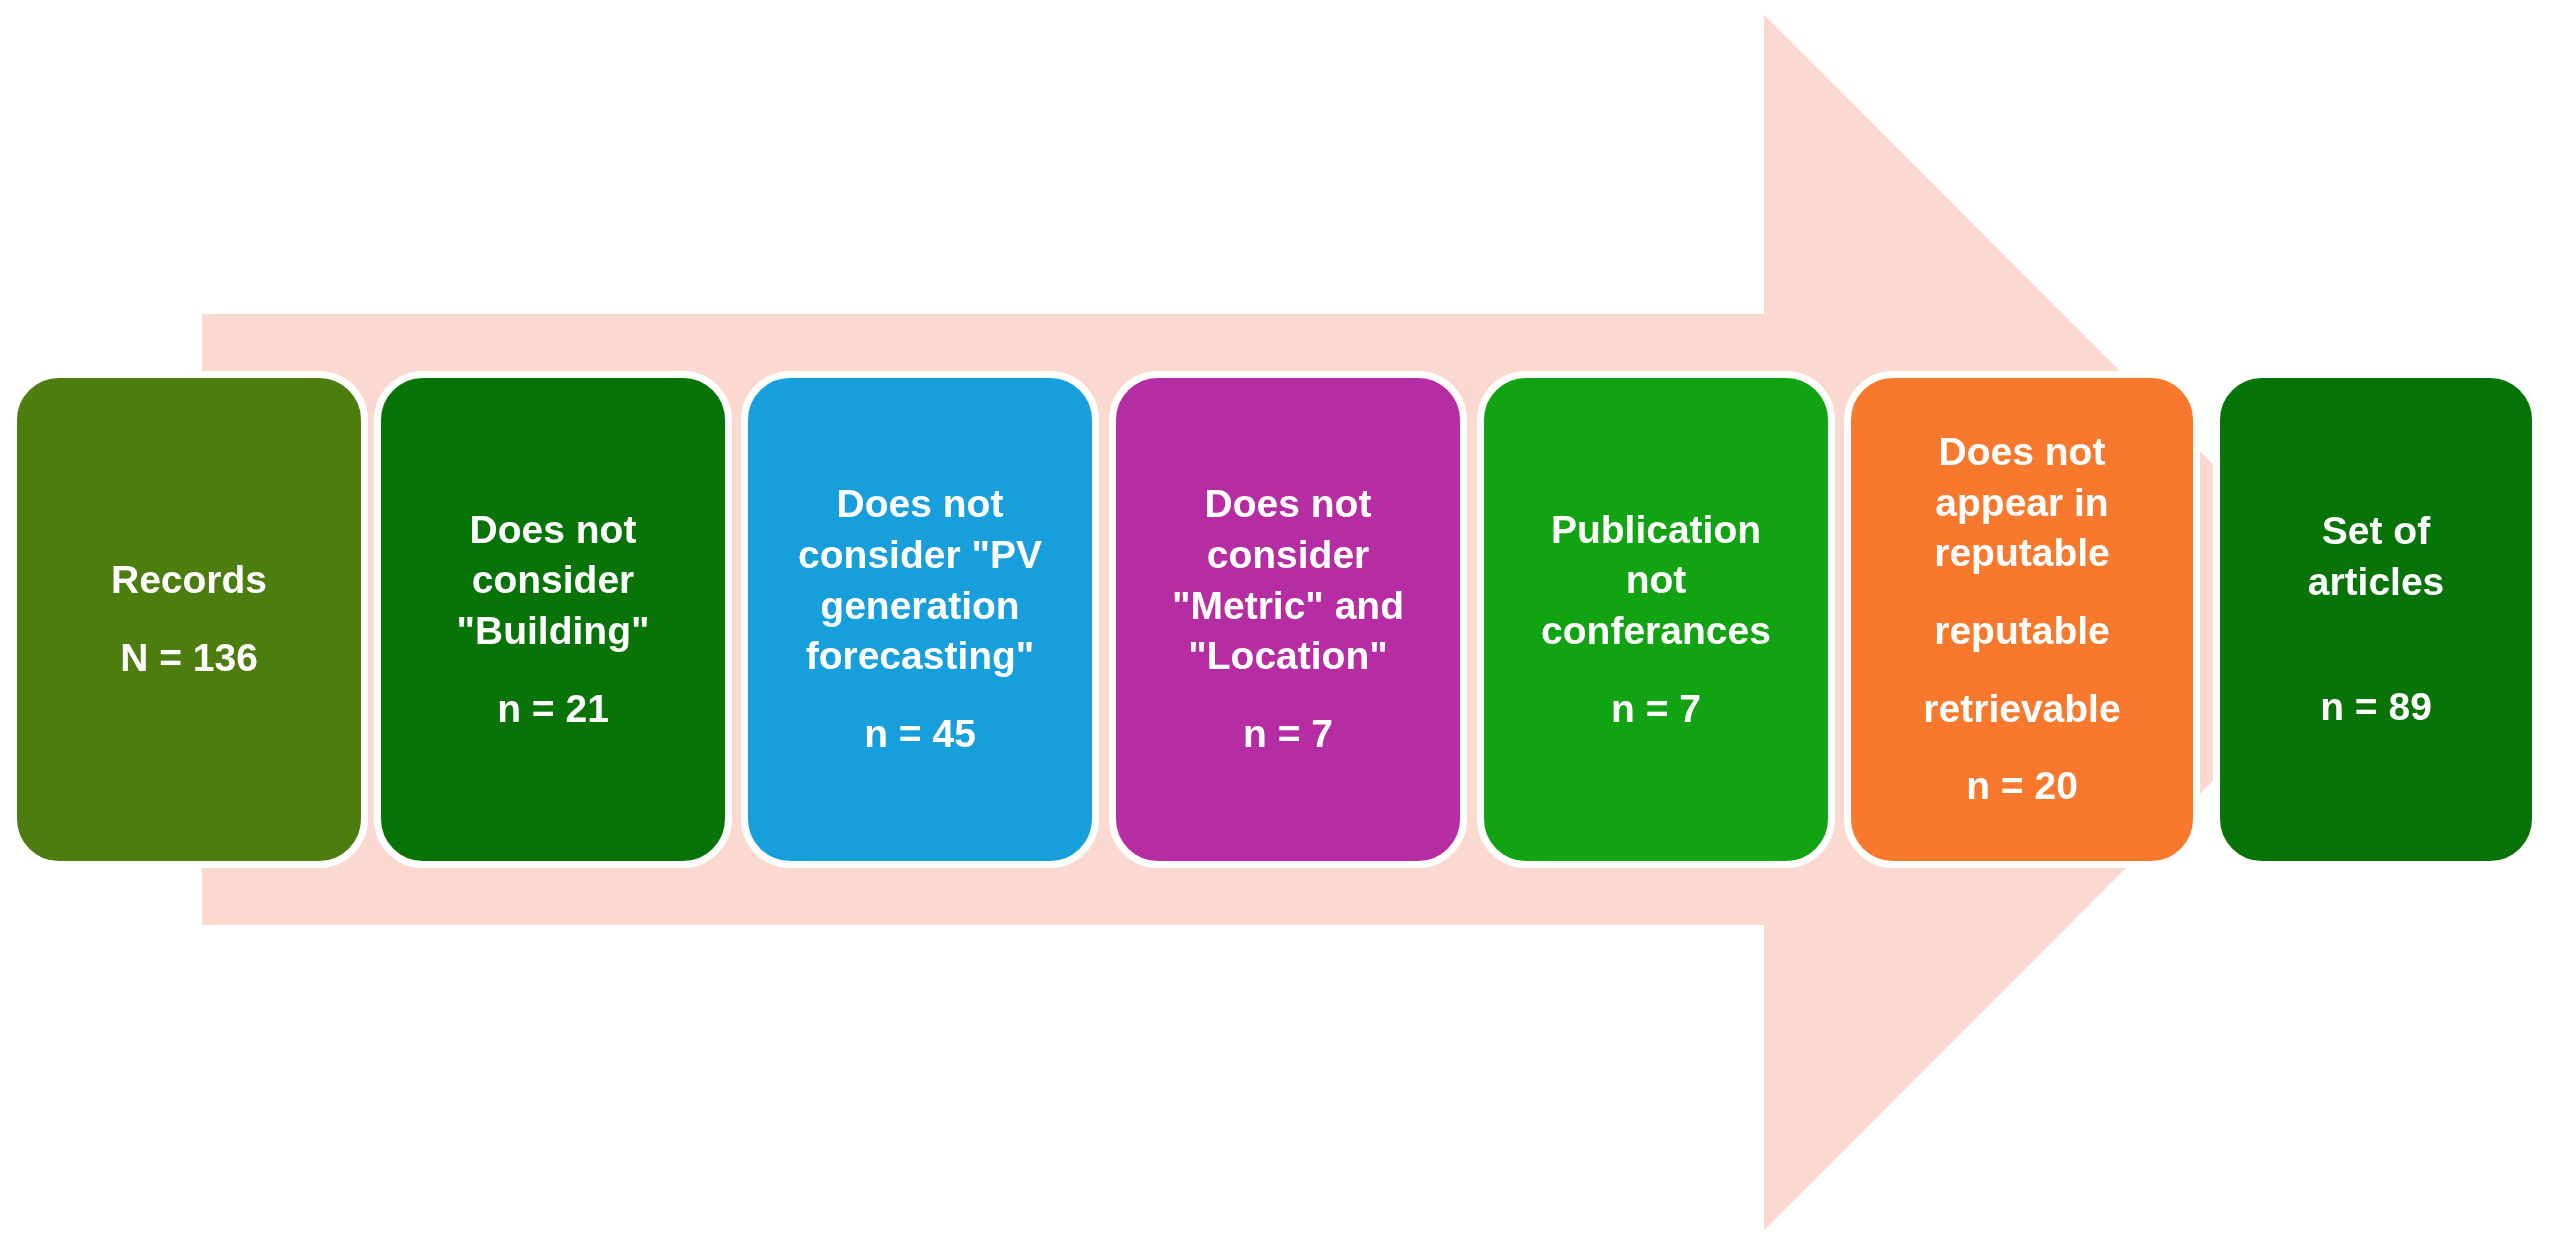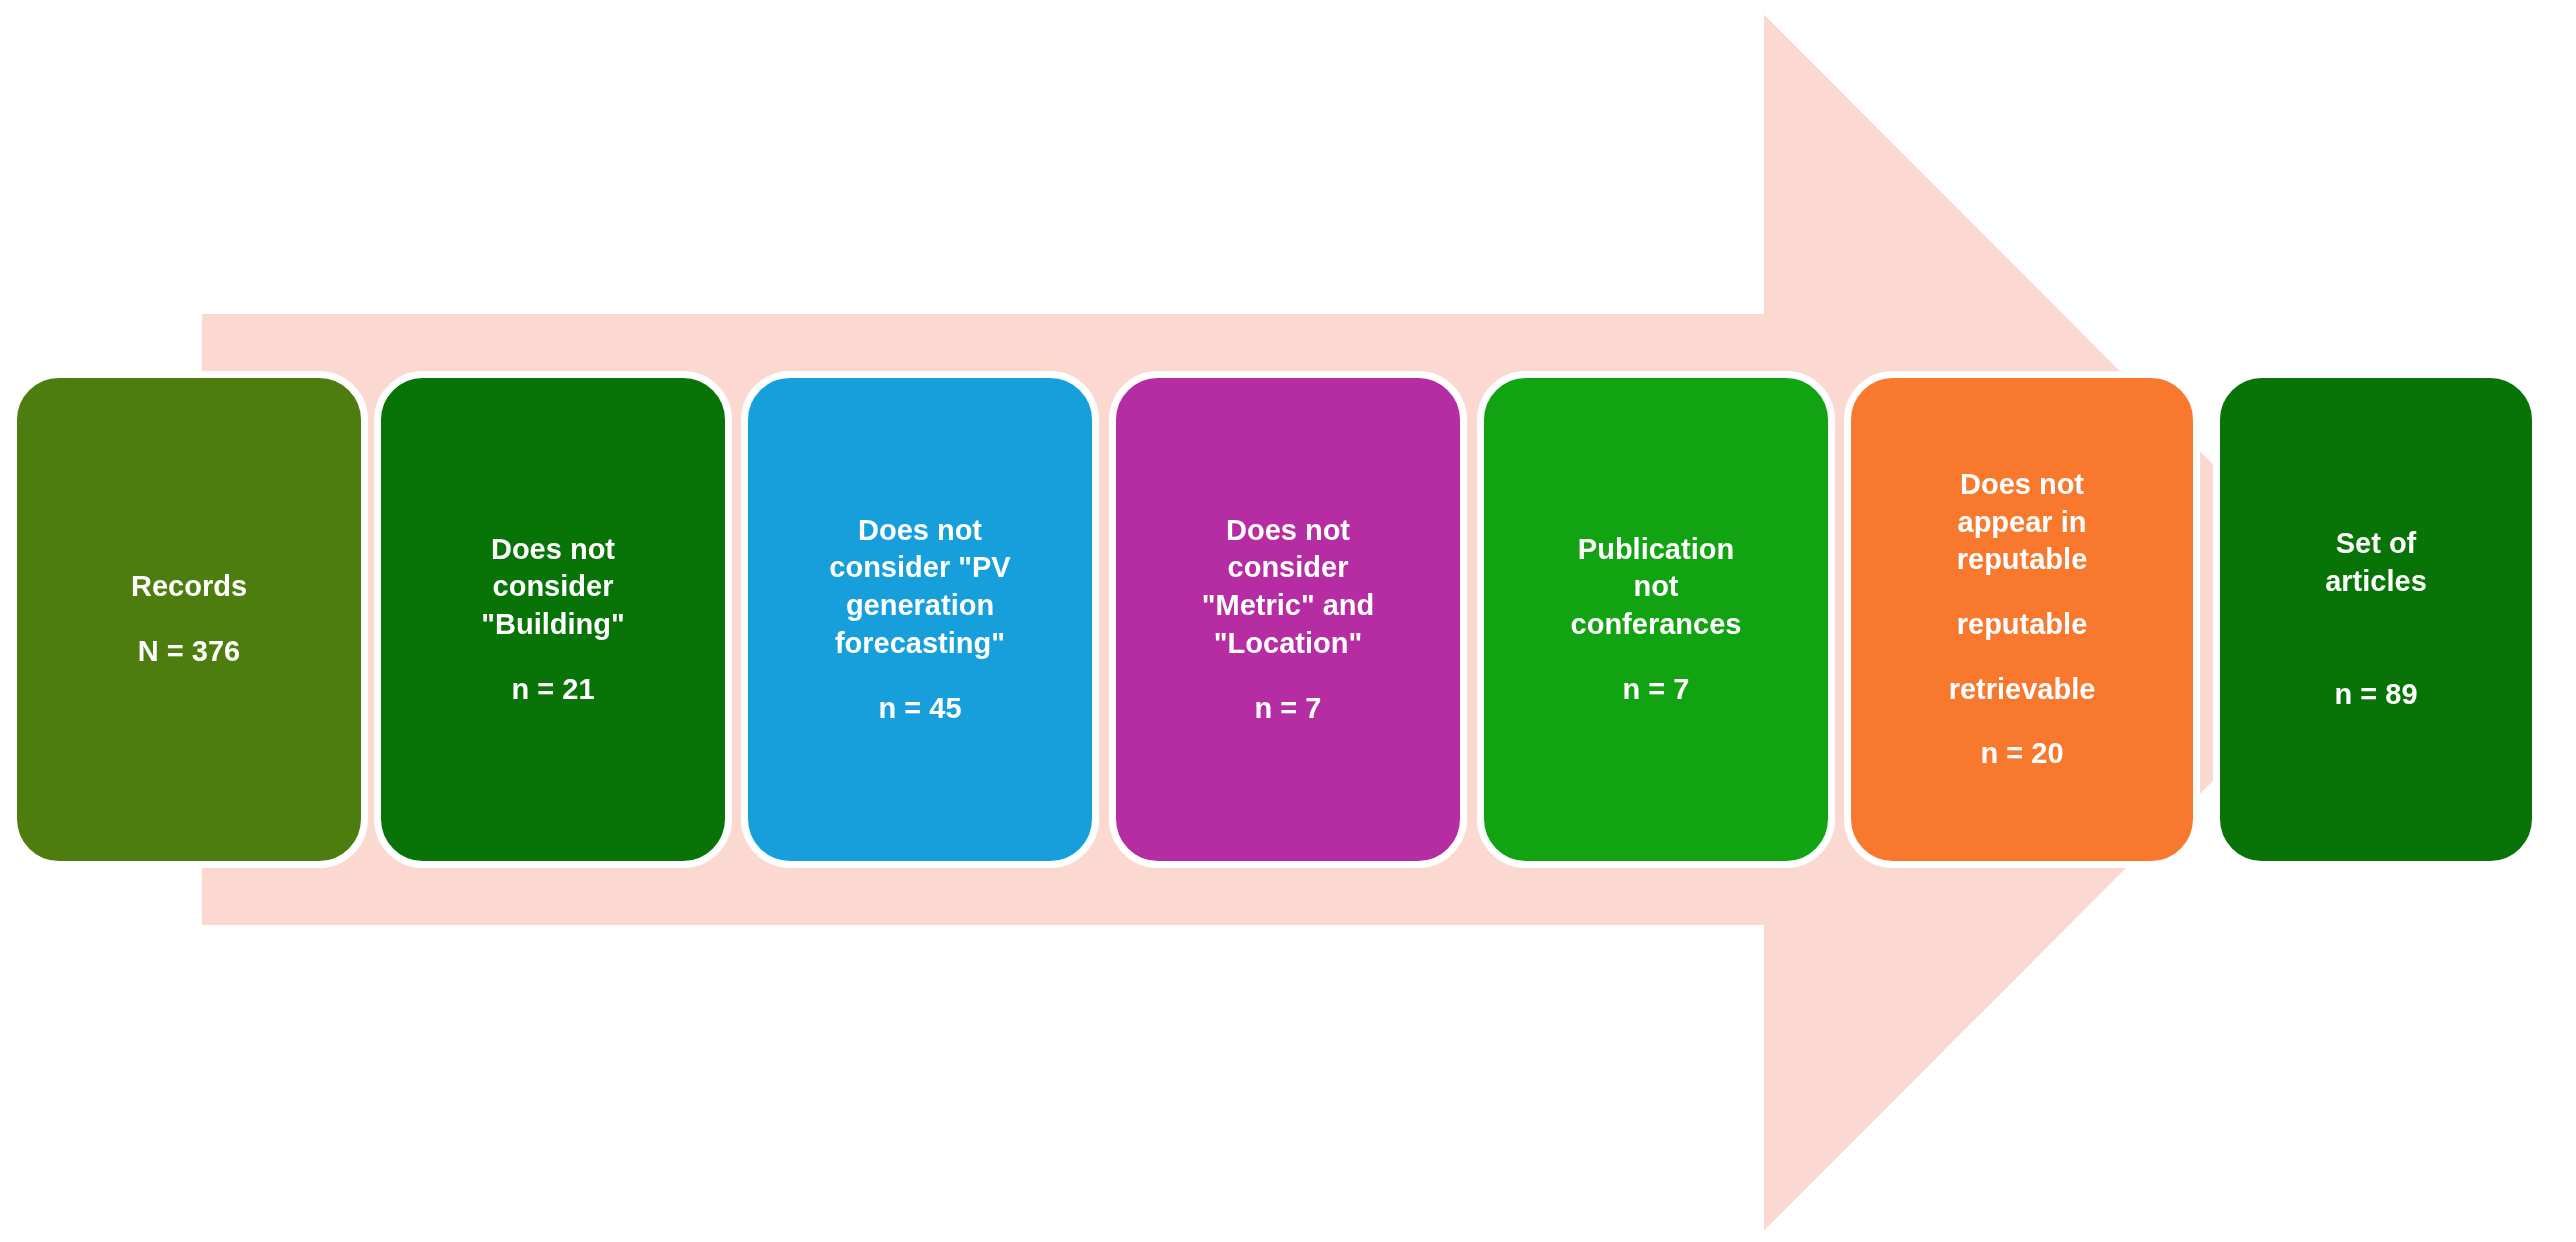--- a/index.html
+++ b/index.html
@@ -43,21 +43,21 @@
     border: 7.6px solid #FFFFFF;
     border-radius: 49px;
     z-index: 2;
     display: flex;
     flex-direction: column;
     justify-content: center;
     align-items: center;
     text-align: center;
     color: #FFFFFF;
     font-weight: bold;
-    font-size: 29px;
+    font-size: 39px;
     line-height: 1.3;
   }
   .b1 { left: 10px; }
   .b2 { left: 374px; }
   .b3 { left: 741px; }
   .b4 { left: 1109px; }
   .b5 { left: 1477px; }
   .b6 { left: 1844px; width: 356px; }
   .b7 { left: 2213px; width: 326px; }
   .para {
@@ -69,21 +69,21 @@
 </head>
 <body>
 
 <div class="canvas">
 
   <div class="arrow-body" style="background: rgb(251, 216, 208);"></div>
   <div class="arrow-head" style="background: rgb(251, 216, 208);"></div>
 
   <div class="box b1" style="background: #4d7c0f;">
     <div class="para">Records</div>
-    <div class="para">N = 376</div>
+    <div class="para">N = 136</div>
   </div>
 
   <div class="box b2" style="background: rgb(8, 116, 8);">
     <div class="para">Does not
 consider
 "Building"</div>
     <div class="para">n = 21</div>
   </div>
 
   <div class="box b3" style="background: rgb(22, 159, 219);">

